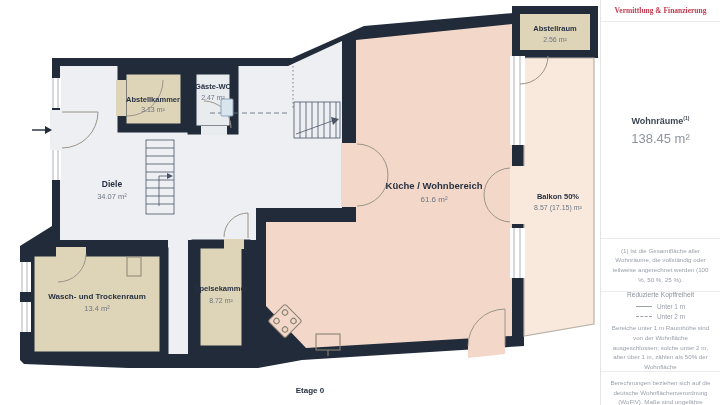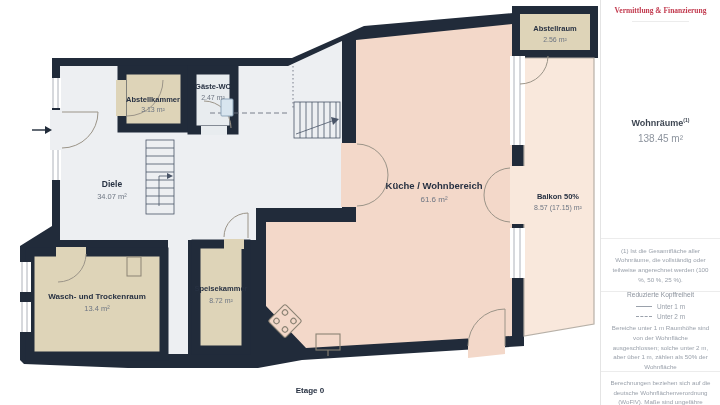--- a/index.html
+++ b/index.html
@@ -6,35 +6,35 @@
   body{
     width:720px;height:405px;overflow:hidden;background:#ffffff;
     font-family:"Liberation Sans",sans-serif;position:relative;
   }
   .plan-area{position:absolute;left:0;top:0;width:600px;height:405px;}
   .plan-area svg{display:block;}
 
   .sidebar{
     position:absolute;left:600px;top:0;width:120px;height:405px;
     background:#ffffff;border-left:1px solid #e4e4e4;
-    display:flex;flex-direction:column;box-sizing:border-box;align-items:center;
+    display:flex;flex-direction:column;box-sizing:border-box;
   }
   .brand{
     height:21px;display:flex;align-items:center;justify-content:center;
     font-family:"Liberation Serif",serif;font-weight:bold;
     font-size:7.5px;color:#c23a4e;text-align:center;padding:0 4px;
   }
   .sb-sec{border-top:1px solid #ececec;box-sizing:border-box;}
   .area-sec{
     height:217px;display:flex;flex-direction:column;
     align-items:center;justify-content:center;gap:5px;
   }
   .area-label{font-size:9px;font-weight:bold;color:#3e4652;}
   .area-label sup{font-size:5px;}
-  .area-value{font-size:10px;color:#8d949e;}
+  .area-value{font-size:13px;color:#8d949e;}
   .footnote-sec{
     height:53px;display:flex;align-items:center;justify-content:center;
     padding:0 9px;
   }
   .sb-small{
     font-size:6.2px;line-height:1.55;color:#9aa1ab;text-align:center;
   }
   .headroom-sec{
     height:80px;display:flex;flex-direction:column;align-items:center;
     justify-content:center;gap:3px;padding:0 9px;

